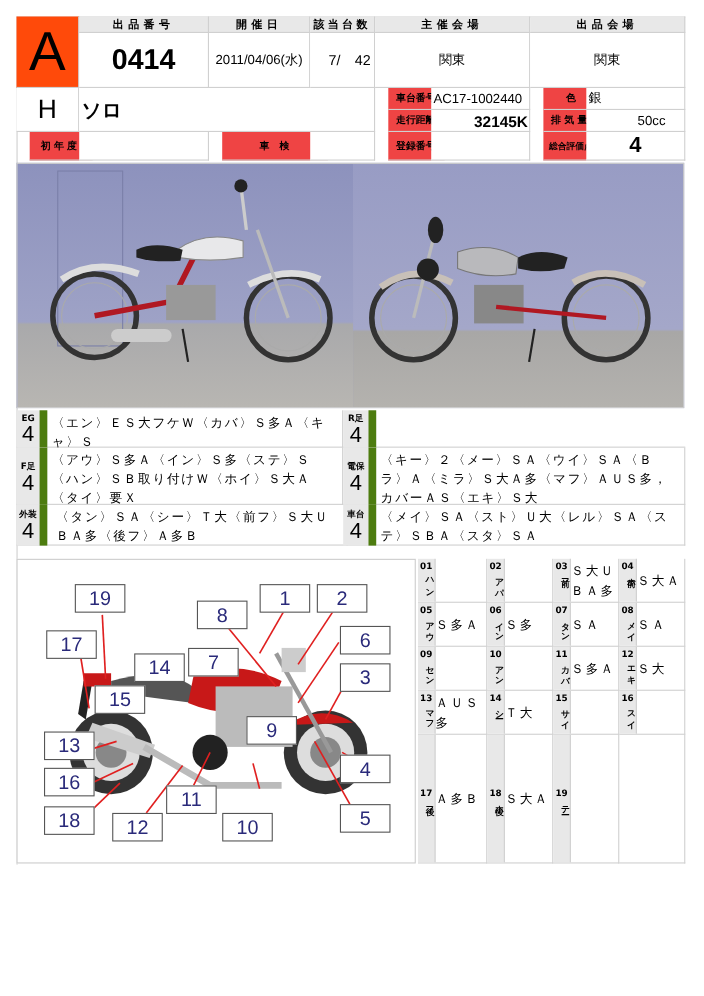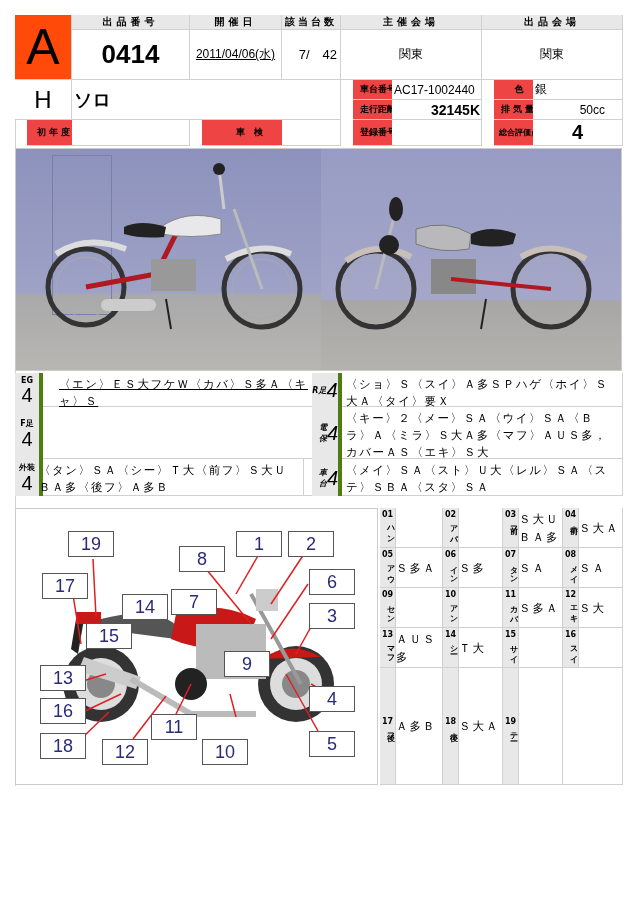--- a/index.html
+++ b/index.html
@@ -8,42 +8,42 @@
   .cell { position: absolute; border-right: 1px solid #d0d0d0; border-bottom: 1px solid #d0d0d0; display: flex; align-items: center; justify-content: center; background: #fff; }
   .hdr { background: #e8e8e8; font-size: 10px; font-weight: bold; letter-spacing: 4px; }
   .lbl { background: #ef4444; font-size: 9px; font-weight: bold; margin-left: 12px; }
   .grade { background: #ff4a0a; font-family: "Liberation Sans", sans-serif; font-size: 50px; }
   .lotno { font-family: "Liberation Sans", sans-serif; font-weight: bold; font-size: 26px; }
   .val { font-size: 12px; }
   .mono { font-family: "Liberation Sans", sans-serif; font-size: 13px; }
   .photo { position: absolute; left: 15px; top: 148px; width: 607px; height: 223px; border: 1px solid #ccc; overflow: hidden; background: #9a9ec2; }
   .half { position: absolute; top: 0; height: 100%; }
   .insp-row { position: absolute; border-bottom: 1px solid #d0d0d0; }
-  .insp-lbl { position: absolute; background: #e8e8e8; display: flex; flex-direction: column; align-items: center; justify-content: center; border-right: 4px solid #4d7c0f; text-align: right; }
+  .insp-lbl { position: absolute; background: #e8e8e8; display: flex; flex-direction: column; align-items: center; justify-content: center; border-right: 7px solid #4d7c0f; }
   .insp-lbl .t { font-size: 8px; font-weight: bold; }
   .insp-lbl .n { font-family: "Liberation Sans", sans-serif; font-size: 20px; line-height: 20px; }
-  .insp-lbl.inline { flex-direction: row; font-style: italic; }
+  .insp-lbl.inline { flex-direction: column; }
   .insp-txt { position: absolute; font-size: 11.5px; line-height: 17px; letter-spacing: 1.5px; padding: 3px 4px; border-right: 1px solid #d0d0d0; }
   .diag { position: absolute; left: 15px; top: 508px; width: 363px; height: 277px; border: 1px solid #ccc; background: #fff; }
   .part { position: absolute; border-right: 1px solid #d0d0d0; border-bottom: 1px solid #d0d0d0; }
   .part .pl { position: absolute; left: 0; top: 0; bottom: 0; width: 16px; background: #e8e8e8; font-size: 8px; font-weight: bold; line-height: 10px; padding-top: 2px; text-align: center; border-right: 1px solid #d0d0d0; display: flex; flex-direction: column; }
   .part .pv { position: absolute; left: 14px; top: 0; right: 0; bottom: 0; font-size: 11.5px; letter-spacing: 2px; line-height: 18px; display: flex; align-items: center; padding-left: 2px; }
 </style>
 </head>
 <body>
 
 <div class="abs" style="left:15px;top:15px;width:608px;height:771px;border-left:1px solid #d0d0d0;border-top:1px solid #d0d0d0;"></div>
 
 <div class="cell grade" style="left:15px;top:15px;width:57px;height:65px;">
     <span>A</span>
   </div>
 <div class="cell hdr" style="left:72px;top:15px;width:118px;height:15px;">出品番号</div>
 <div class="cell lotno" style="left:72px;top:30px;width:118px;height:50px;">0414</div>
 <div class="cell hdr" style="left:190px;top:15px;width:92px;height:15px;">開催日</div>
-<div class="cell mono" style="left:190px;top:30px;width:92px;height:50px;font-size:12px;text-decoration:underline;">2011/04/06(水)</div>
+<div class="cell mono" style="left:190px;top:30px;width:92px;height:50px;font-size:12px;">2011/04/06(水)</div>
 <div class="cell hdr" style="left:282px;top:15px;width:59px;height:15px;letter-spacing:3px;">該当台数</div>
 <div class="cell mono" style="left:282px;top:30px;width:59px;height:50px;justify-content:flex-end;padding-right:3px;">7/　42</div>
 <div class="cell hdr" style="left:341px;top:15px;width:141px;height:15px;">主催会場</div>
 <div class="cell val" style="left:341px;top:30px;width:141px;height:50px;">関東</div>
 <div class="cell hdr" style="left:482px;top:15px;width:141px;height:15px;">出品会場</div>
 <div class="cell val" style="left:482px;top:30px;width:141px;height:50px;">関東</div>
 
 <div class="cell" style="left:15px;top:80px;width:57px;height:40px;">
     <span style="font-family:'Liberation Sans',sans-serif;font-size:24px;">H</span>
   </div>
@@ -109,46 +109,46 @@
   </div>
 </div>
 
 <div class="abs" style="left:15px;top:373px;width:608px;height:135px;">
 
   <div class="insp-row" style="left:0;top:0;width:608px;height:34px;">
     <div class="insp-lbl" style="left:0;top:0;width:28px;height:34px;">
       <span class="t">EG</span>
       <span class="n">4</span>
     </div>
-    <div class="insp-txt" style="left:40px;top:0;width:269px;height:34px;text-decoration:underline;">〈エン〉ＥＳ大フケＷ〈カバ〉Ｓ多Ａ〈キャ〉Ｓ</div>
+    <div class="insp-txt" style="left:28px;top:0;width:269px;height:34px;">〈エン〉ＥＳ大フケＷ〈カバ〉Ｓ多Ａ〈キャ〉Ｓ</div>
     <div class="insp-lbl inline" style="left:297px;top:0;width:30px;height:34px;">
       <span class="t">R足</span>
       <span class="n">4</span>
     </div>
-    <div class="insp-txt" style="left:327px;top:0;width:281px;height:34px;">〈ショ〉Ｓ〈スイ〉Ａ多ＳＰハゲ〈ホイ〉Ｓ大Ａ〈タイ〉要Ｘ</div>
   </div>
 
   <div class="insp-row" style="left:0;top:34px;width:608px;height:52px;">
     <div class="insp-lbl" style="left:0;top:0;width:28px;height:52px;">
       <span class="t">F足</span>
       <span class="n">4</span>
     </div>
+    <div class="insp-txt" style="left:28px;top:0;width:269px;height:52px;">〈アウ〉Ｓ多Ａ〈イン〉Ｓ多〈ステ〉Ｓ〈ハン〉ＳＢ取り付けＷ〈ホイ〉Ｓ大Ａ〈タイ〉要Ｘ</div>
     <div class="insp-lbl inline" style="left:297px;top:0;width:30px;height:52px;">
       <span class="t">電保</span>
       <span class="n">4</span>
     </div>
     <div class="insp-txt" style="left:327px;top:0;width:281px;height:52px;">〈キー〉２〈メー〉ＳＡ〈ウイ〉ＳＡ〈Ｂラ〉Ａ〈ミラ〉Ｓ大Ａ多〈マフ〉ＡＵＳ多，カバーＡＳ〈エキ〉Ｓ大</div>
   </div>
 
   <div class="insp-row" style="left:0;top:86px;width:608px;height:37px;">
     <div class="insp-lbl" style="left:0;top:0;width:28px;height:37px;">
       <span class="t">外装</span>
       <span class="n">4</span>
     </div>
-    <div class="insp-txt" style="left:20px;top:0;width:269px;height:37px;">〈タン〉ＳＡ〈シー〉Ｔ大〈前フ〉Ｓ大ＵＢＡ多〈後フ〉Ａ多Ｂ</div>
+    <div class="insp-txt" style="left:32px;top:0;width:269px;height:37px;">〈タン〉ＳＡ〈シー〉Ｔ大〈前フ〉Ｓ大ＵＢＡ多〈後フ〉Ａ多Ｂ</div>
     <div class="insp-lbl inline" style="left:297px;top:0;width:30px;height:37px;">
       <span class="t">車台</span>
       <span class="n">4</span>
     </div>
     <div class="insp-txt" style="left:327px;top:0;width:281px;height:37px;">〈メイ〉ＳＡ〈スト〉Ｕ大〈レル〉ＳＡ〈ステ〉ＳＢＡ〈スタ〉ＳＡ</div>
   </div>
 </div>
 
 <div class="diag">
   <svg width="363" height="277">

